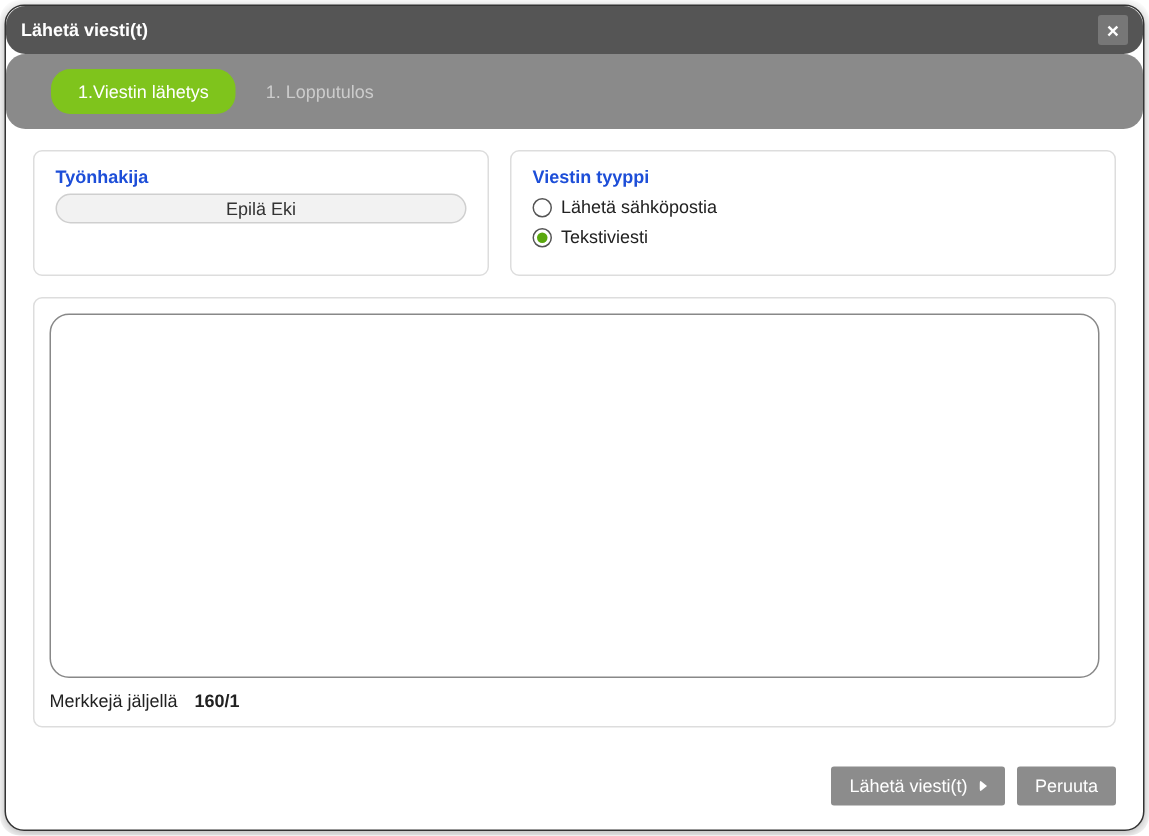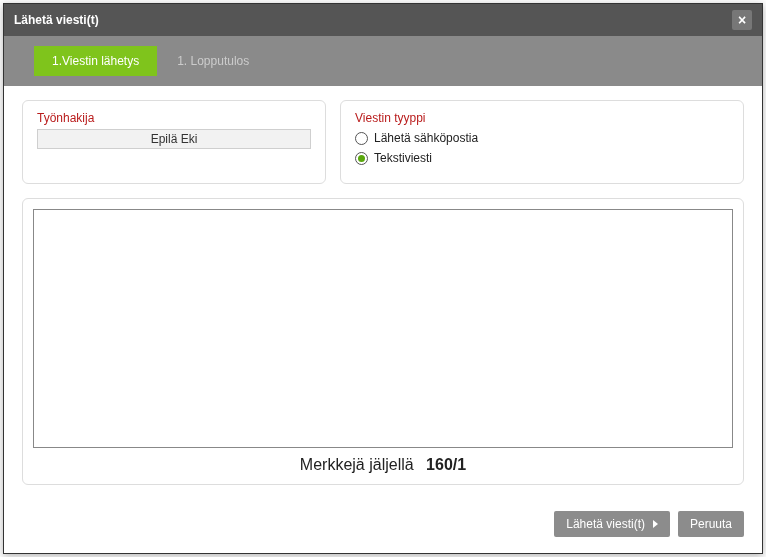--- a/index.html
+++ b/index.html
@@ -1,15 +1,15 @@
 <!DOCTYPE html>
 <html><head>
 <meta charset="utf-8">
 <style>
-  * { box-sizing: border-box; margin: 0; padding: 0; }
+  * { box-sizing: border-box; margin: 0; padding: 0; border-radius: 13px; }
   html, body { width: 766px; height: 557px; font-family: Arial, sans-serif; font-size: 12px; background: #fff; }
   .dialog {
     width: 760px; height: 551px; margin: 3px;
     border: 1px solid #333;
     box-shadow: 0 2px 8px rgba(0,0,0,0.3);
     background: #fff;
     display: flex; flex-direction: column;
   }
   .titlebar {
     background: #555;
@@ -62,24 +62,24 @@
   }
   .panel {
     border: 1px solid #ddd;
     border-radius: 6px;
     padding: 10px 14px 18px 14px;
     background: #fff;
   }
   .panel.left { flex: 1; }
   .panel.right { width: 404px; }
   .panel-label {
-    font-weight: normal;
+    font-weight: bold;
     font-size: 12px;
     margin-bottom: 4px;
-    color: #b91c1c;
+    color: #1d4ed8;
   }
   .applicant-field {
     width: 100%;
     background: #f2f2f2;
     border: 1px solid #cfcfcf;
     padding: 2px 6px;
     font-size: 12px;
     color: #333;
     text-align: center;
   }
@@ -118,22 +118,22 @@
     flex: 1;
     width: 100%;
     border: 1px solid #888;
     resize: none;
     font-family: Arial, sans-serif;
     font-size: 13px;
     padding: 4px;
     background: #fff;
   }
   .counter-row {
-    text-align: center;
-    font-size: 16px;
+    text-align: left;
+    font-size: 12px;
     color: #222;
     padding-top: 8px;
   }
   .counter-row .count { font-weight: bold; margin-left: 8px; }
   .footer {
     padding: 12px 18px 16px 18px;
     display: flex;
     justify-content: flex-end;
     gap: 8px;
   }

